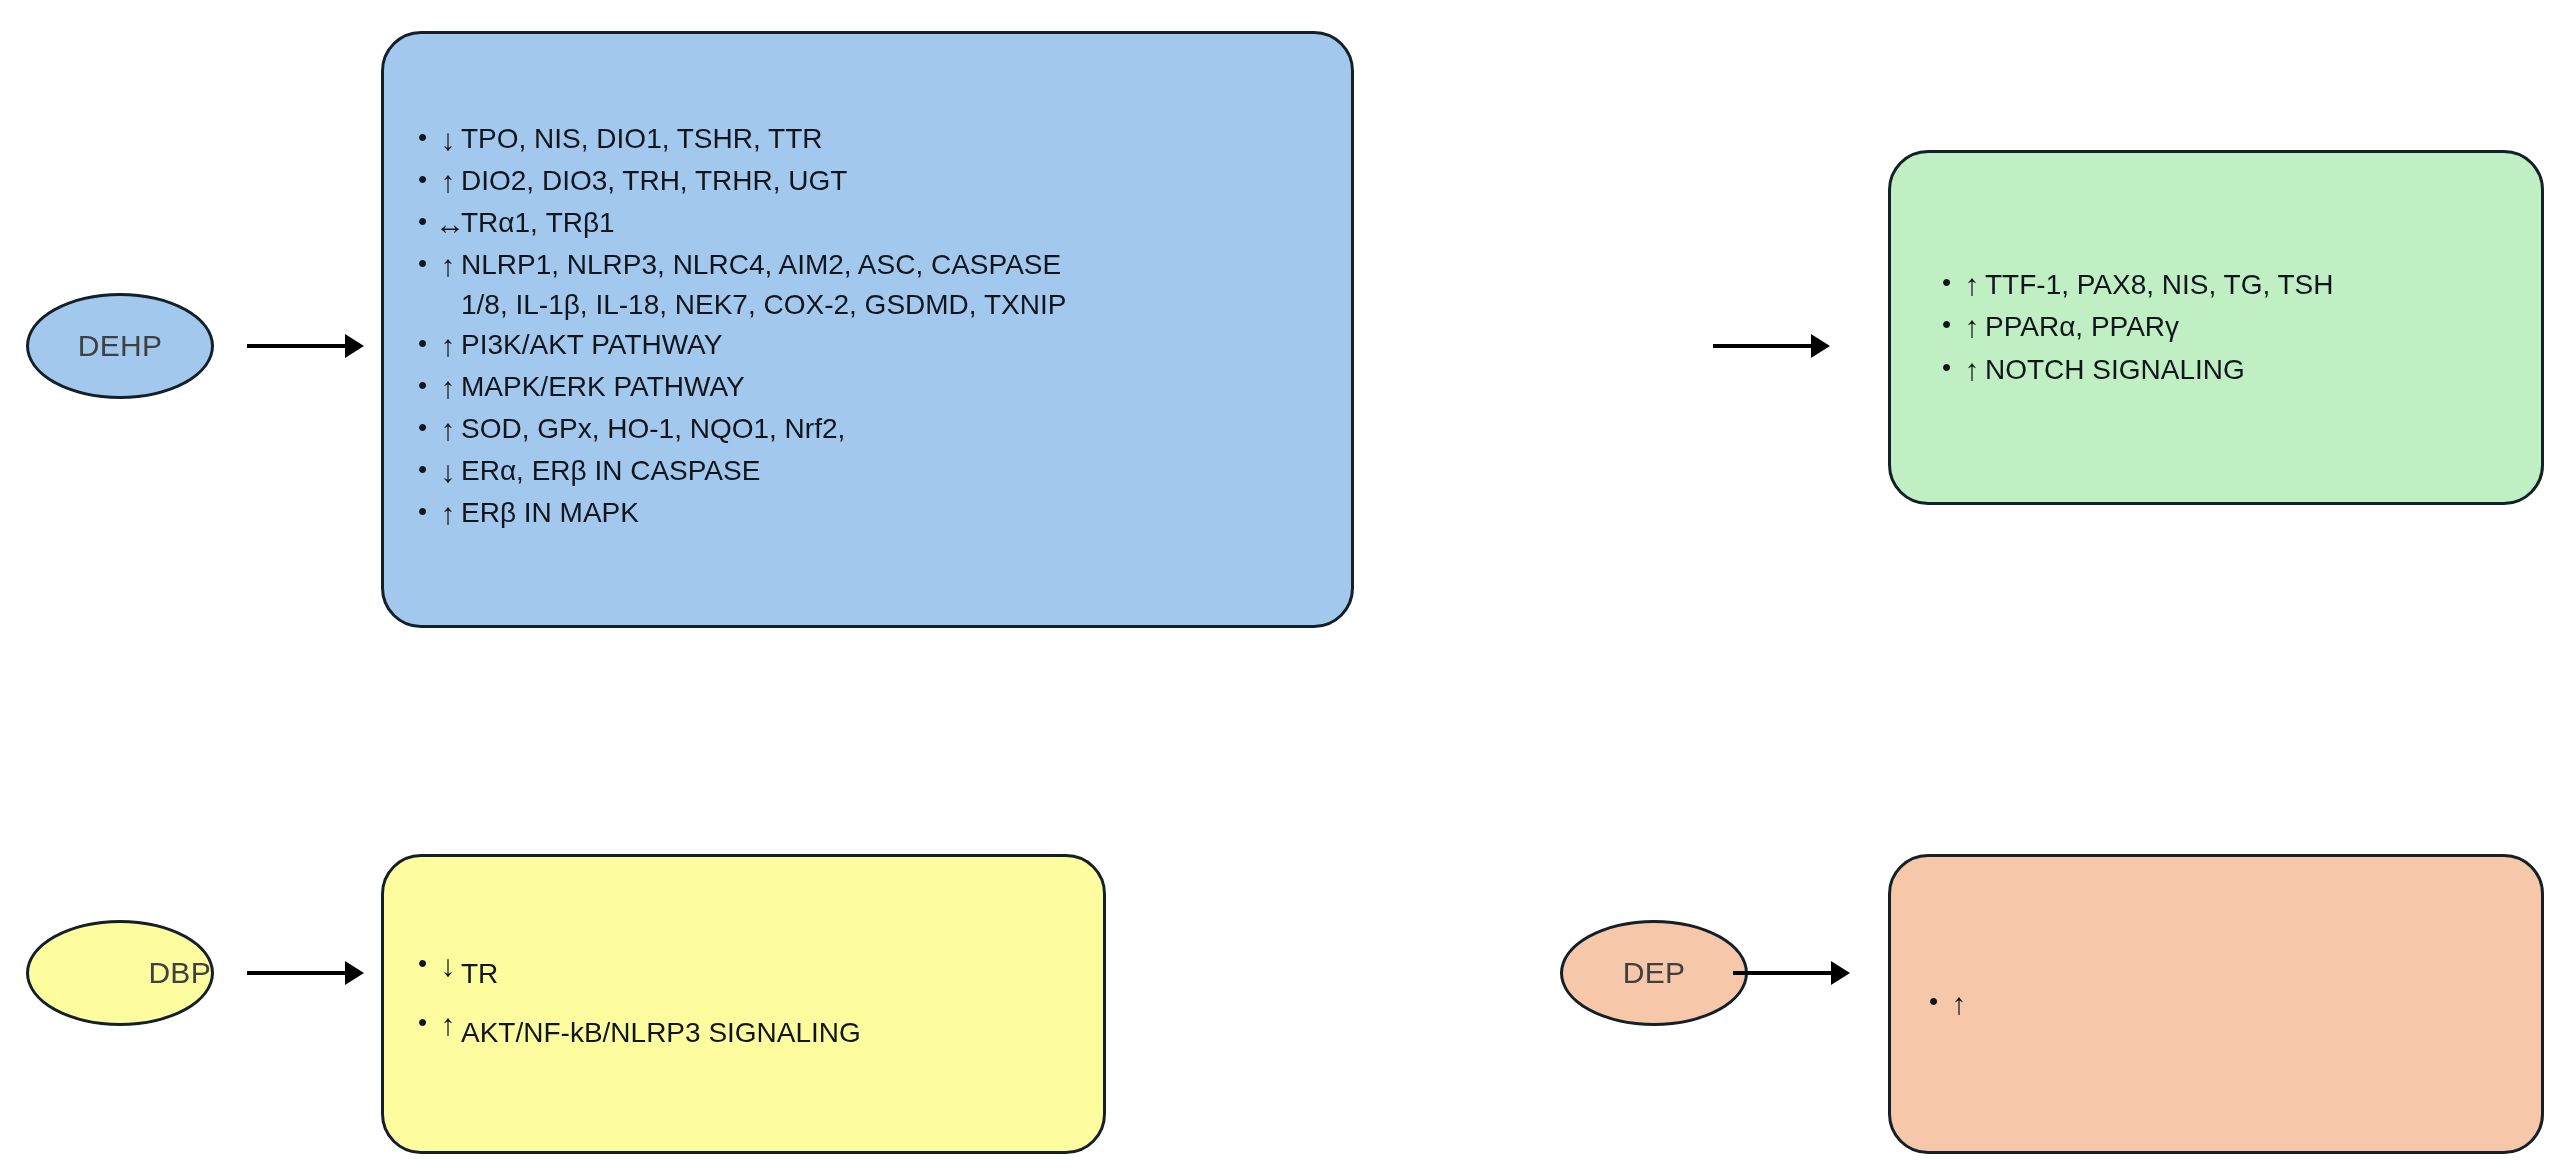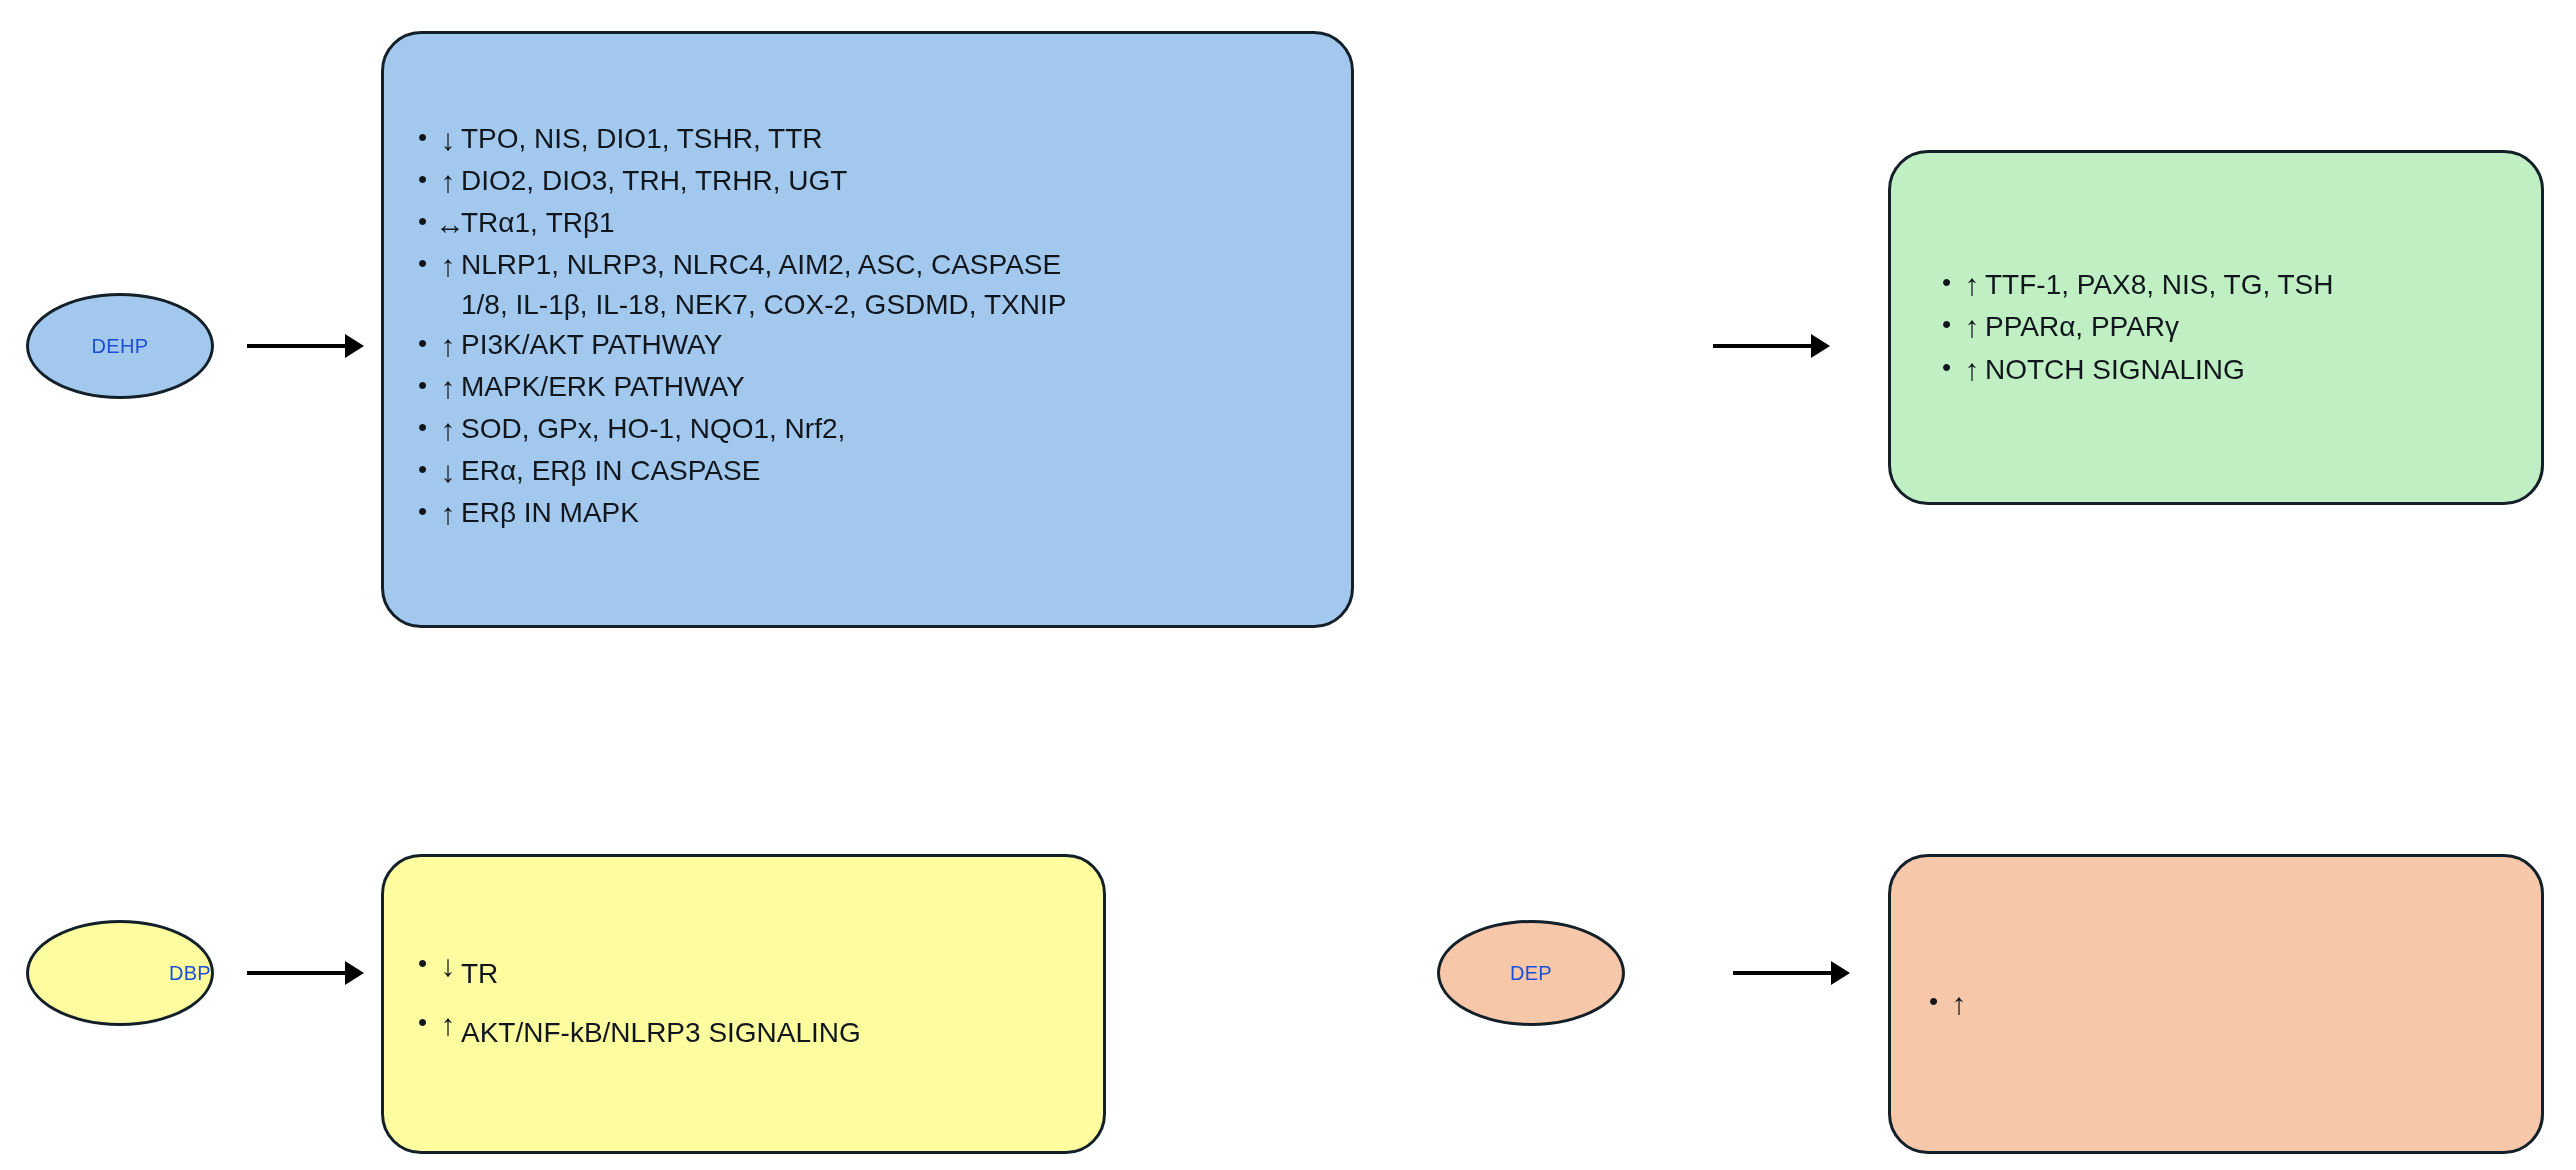--- a/index.html
+++ b/index.html
@@ -24,22 +24,22 @@
   .node {
     position: absolute;
     display: flex;
     align-items: center;
     justify-content: center;
     border: 3.2px solid #13202a;
     border-radius: 50%;
     box-sizing: border-box;
   }
   .node-label {
-    font-size: 20px;
-    color: #1d4ed8;
+    font-size: 30px;
+    color: #404040;
     letter-spacing: 0.3px;
     white-space: nowrap;
   }
 
   
   .arrow {
     position: absolute;
     height: 26px;
     display: flex;
     align-items: center;
@@ -98,21 +98,21 @@
   }
   .item-text {
     flex: 1 1 auto;
     white-space: pre-line;
   }
 
   
   #node-dehp { left: 26px;   top: 293px;  width: 188px; height: 106px; }
   #node-mehp { left: 1491px; top: 293px;  width: 188px; height: 106px; }
   #node-dbp  { left: 26px;   top: 920px; width: 188px; height: 106px; justify-content: flex-end; }
-  #node-dep  { left: 1437px; top: 920px; width: 188px; height: 106px; }
+  #node-dep  { left: 1560px; top: 920px; width: 188px; height: 106px; }
 
   #arrow-dehp { left: 247px;  top: 333px; width: 117px; }
   #arrow-mehp { left: 1713px; top: 333px; width: 117px; }
   #arrow-dbp  { left: 247px;  top: 960px; width: 117px; }
   #arrow-dep  { left: 1733px; top: 960px; width: 117px; }
 
   #panel-dehp { left: 381px;  top: 31px;   width: 973px; height: 597px; padding: 0 32px 0 34px; }
   #panel-mehp { left: 1888px; top: 150px;  width: 656px; height: 355px; padding: 0 26px 0 51px; }
   #panel-dbp  { left: 381px;  top: 854px; width: 725px; height: 300px; padding: 0 26px 0 34px; }
   #panel-dep  { left: 1888px; top: 854px; width: 656px; height: 300px; padding: 0 26px 0 38px; }

